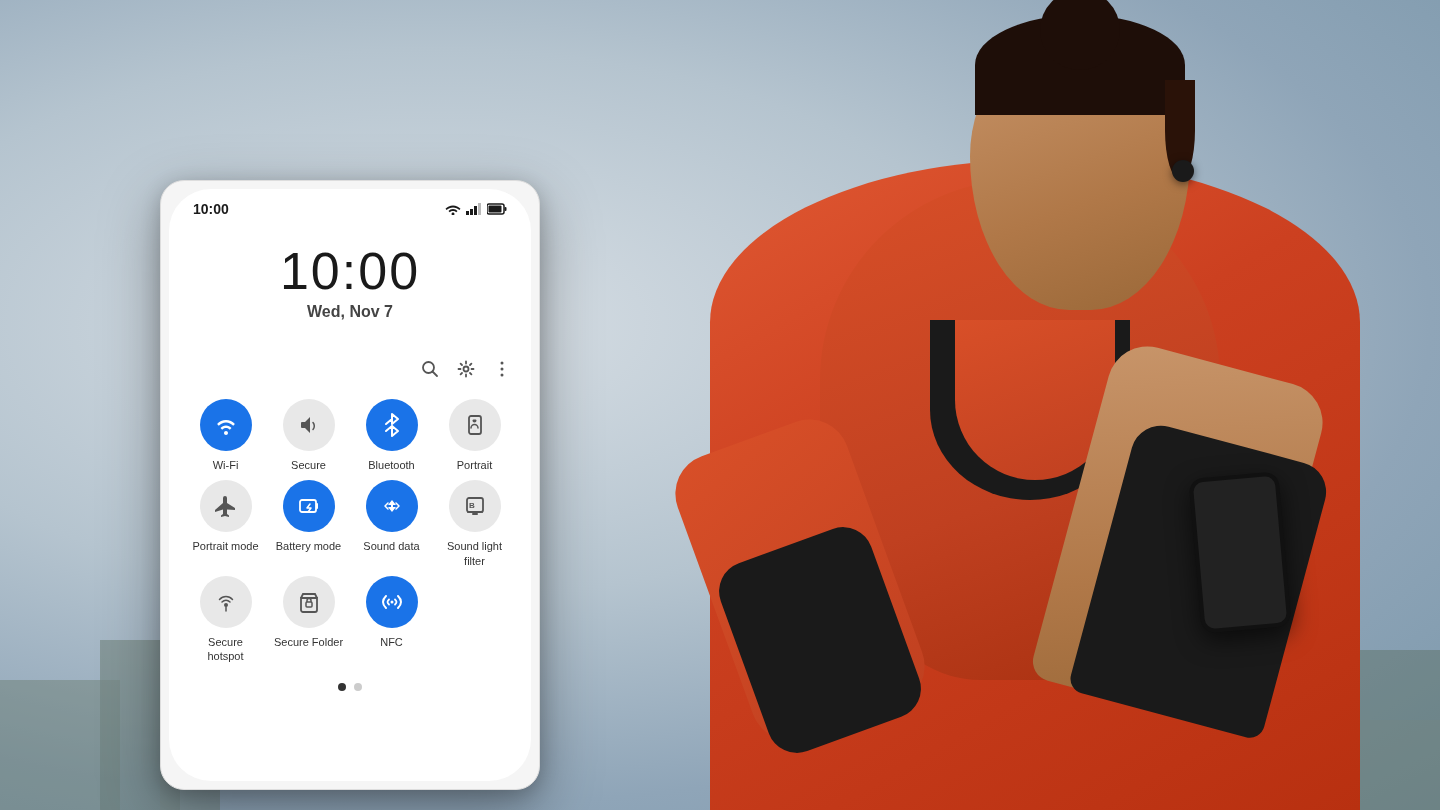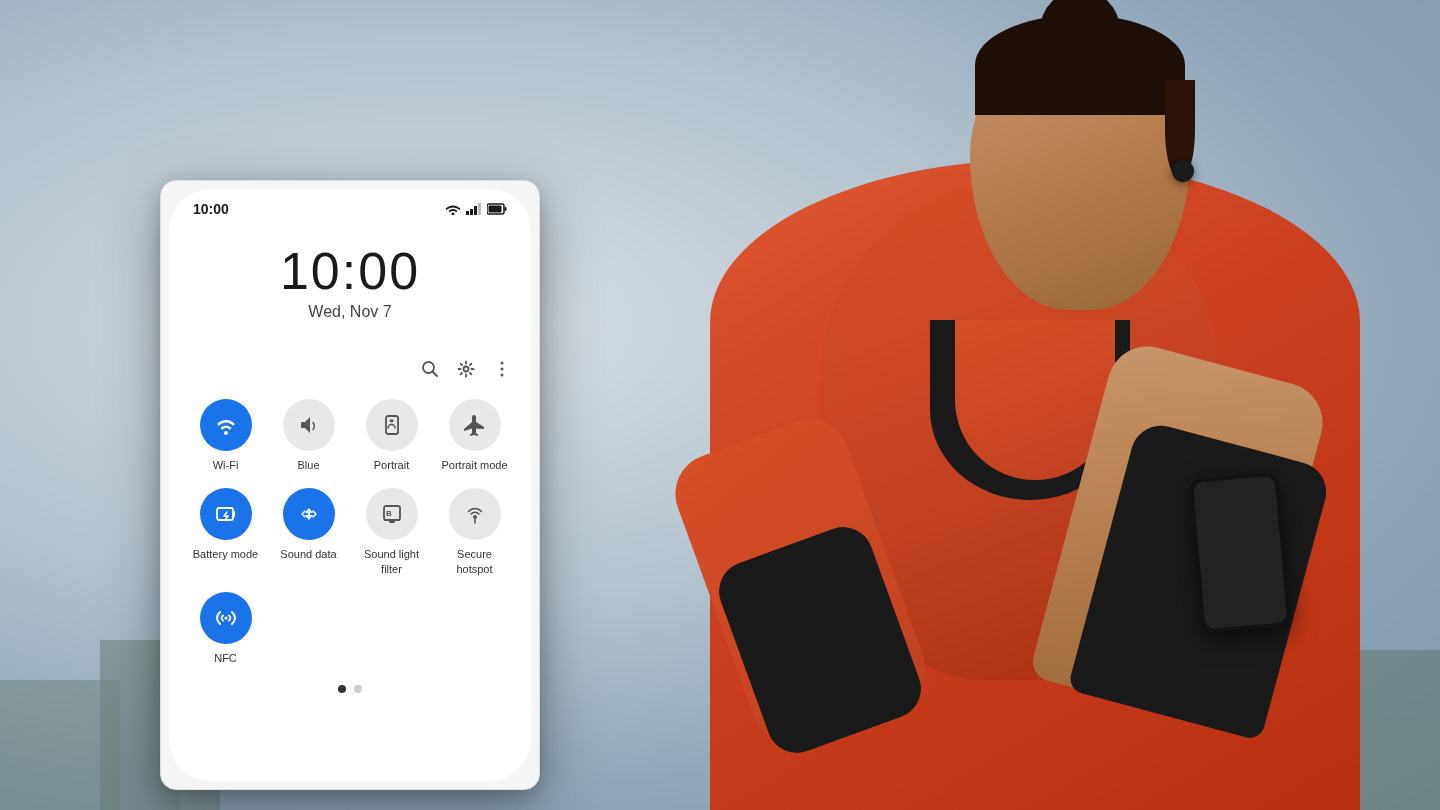--- a/index.html
+++ b/index.html
@@ -19,21 +19,21 @@
     }
 
     
     .phone-mockup {
       position: absolute;
       left: 160px;
       top: 180px;
       width: 380px;
       height: 610px;
       background: #f5f5f5;
-      border-radius: 16px;
+      border-radius: 24px;
       box-shadow: 0 20px 60px rgba(0,0,0,0.35), 0 5px 20px rgba(0,0,0,0.2);
       overflow: hidden;
       border: 1px solid #ddd;
     }
 
     .phone-inner {
       position: absolute;
       inset: 8px;
       background: #ffffff;
       border-radius: 42px;
@@ -81,20 +81,21 @@
       font-weight: 300;
       color: #1a1a1a;
       letter-spacing: 2px;
       line-height: 1;
     }
 
     .lock-date {
       font-size: 16px;
       color: #444;
       margin-top: 6px;
+      font-weight: bold;
     }
 
     
     .quick-settings {
       flex: 1;
       background: #ffffff;
       padding: 0 20px 20px;
     }
 
     .qs-toolbar {
@@ -107,21 +108,21 @@
 
     .qs-toolbar-icon {
       color: #444;
       font-size: 18px;
       cursor: pointer;
     }
 
     .qs-grid {
       display: grid;
       grid-template-columns: repeat(4, 1fr);
-      gap: 16px 10px;
+      gap: 8px 10px;
     }
 
     .qs-tile {
       display: flex;
       flex-direction: column;
       align-items: center;
       gap: 7px;
       cursor: pointer;
     }
 
@@ -296,23 +297,31 @@
             <span class="qs-label">Wi-Fi</span>
           </div>
 
           <div class="qs-tile">
             <div class="qs-icon-wrap inactive">
               <svg width="22" height="22" viewBox="0 0 22 22" fill="none">
                 <path d="M7 8H4a1 1 0 00-1 1v4a1 1 0 001 1h3l5 5V3L7 8z" fill="#555"></path>
                 <path d="M15 8.5c.8.9 1.3 2.1 1.3 3.5s-.5 2.6-1.3 3.5" stroke="#555" stroke-width="1.5" stroke-linecap="round"></path>
               </svg>
             </div>
-            <span class="qs-label">Blue</span>
-          </div>
-
+            <span class="qs-label">Secure</span>
+          </div>
+
+          <div class="qs-tile">
+            <div class="qs-icon-wrap active">
+              <svg width="22" height="26" viewBox="0 0 22 26" fill="none">
+                <path d="M11 2l6 5-6 5V2zm0 12l6 5-6 5V14zm0-7l-6 5m6 2l-6 5" stroke="white" stroke-width="2" stroke-linecap="round" stroke-linejoin="round"></path>
+              </svg>
+            </div>
+            <span class="qs-label">Bluetooth</span>
+          </div>
 
           <div class="qs-tile">
             <div class="qs-icon-wrap inactive">
               <svg width="22" height="22" viewBox="0 0 22 22" fill="none">
                 <rect x="5" y="2" width="12" height="18" rx="2" stroke="#555" stroke-width="1.8"></rect>
                 <path d="M8.5 6.5C8.5 7.6 9.4 8.5 10.5 8.5S12.5 7.6 12.5 6.5 11.6 5.5 10.5 5.5 8.5 5.4 8.5 6.5z" fill="#555"></path>
                 <path d="M7 14c0-2 1.6-3.5 3.5-3.5S14 12 14 14" stroke="#555" stroke-width="1.5" stroke-linecap="round"></path>
               </svg>
             </div>
             <span class="qs-label">Portrait</span>
@@ -366,20 +375,31 @@
               <svg width="24" height="22" viewBox="0 0 24 22" fill="none">
                 <circle cx="12" cy="14" r="2" fill="#555"></circle>
                 <path d="M8 11c1.1-1.1 2.6-1.8 4-1.8s2.9.7 4 1.8" stroke="#555" stroke-width="1.5" stroke-linecap="round"></path>
                 <path d="M5.5 8.5C7.3 6.5 9.5 5.5 12 5.5s4.7 1 6.5 3" stroke="#555" stroke-width="1.5" stroke-linecap="round"></path>
                 <path d="M12 16v4" stroke="#555" stroke-width="1.5" stroke-linecap="round"></path>
               </svg>
             </div>
             <span class="qs-label">Secure hotspot</span>
           </div>
 
+          <div class="qs-tile">
+            <div class="qs-icon-wrap inactive">
+              <svg width="22" height="22" viewBox="0 0 22 22" fill="none">
+                <path d="M3 7h16v12a2 2 0 01-2 2H5a2 2 0 01-2-2V7z" stroke="#555" stroke-width="1.8"></path>
+                <path d="M3 7l2-4h12l2 4" stroke="#555" stroke-width="1.8"></path>
+                <rect x="8" y="11" width="6" height="5" rx="1" stroke="#555" stroke-width="1.5"></rect>
+                <path d="M9 11V9.5a2 2 0 014 0V11" stroke="#555" stroke-width="1.5"></path>
+              </svg>
+            </div>
+            <span class="qs-label">Secure Folder</span>
+          </div>
 
           <div class="qs-tile">
             <div class="qs-icon-wrap active">
               <svg width="24" height="24" viewBox="0 0 24 24" fill="none">
                 <path d="M6 6C4 8 3 10 3 12s1 4 3 6" stroke="white" stroke-width="2" stroke-linecap="round"></path>
                 <path d="M18 6c2 2 3 4 3 6s-1 4-3 6" stroke="white" stroke-width="2" stroke-linecap="round"></path>
                 <path d="M9 9.5C8 10.5 7.5 11.2 7.5 12s.5 1.5 1.5 2.5" stroke="white" stroke-width="1.8" stroke-linecap="round"></path>
                 <path d="M15 9.5c1 1 1.5 1.7 1.5 2.5s-.5 1.5-1.5 2.5" stroke="white" stroke-width="1.8" stroke-linecap="round"></path>
                 <circle cx="12" cy="12" r="1.5" fill="white"></circle>
               </svg>

